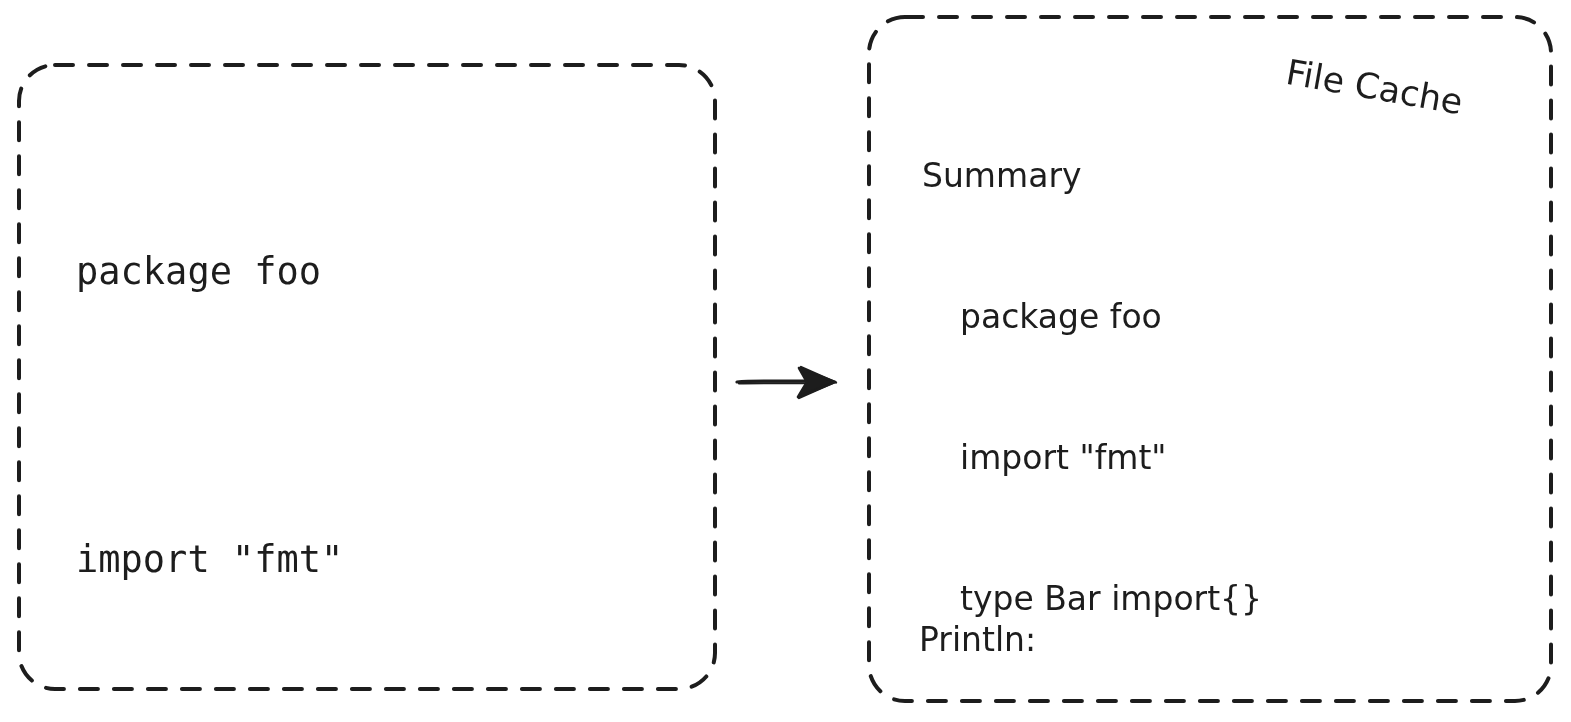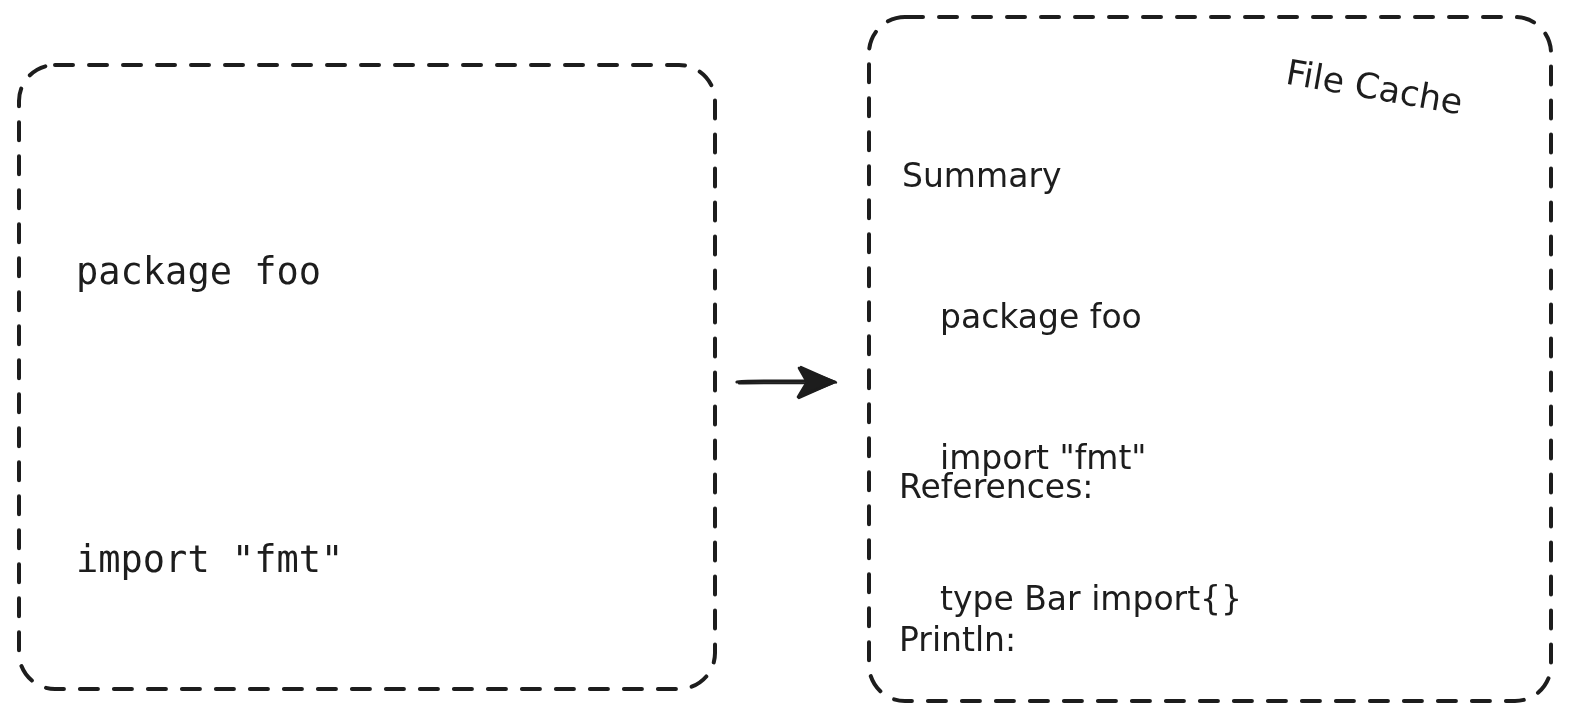--- a/index.html
+++ b/index.html
@@ -79,21 +79,21 @@
     white-space: pre;
   }
   #methods-group {
     position: absolute;
     left: 33px;
     top: 508px;
     font-size: 33px;
     line-height: 47px;
     white-space: pre;
   }
-  .hand-line { display: block; }
+  .hand-line { display: block; margin-left: 20px; }
   .hand-indent { padding-left: 38px; }
 
   #file-cache-label {
     position: absolute;
     left: 424px;
     top: 38px;
     font-size: 35px;
     transform: rotate(10deg);
     transform-origin: left top;
     white-space: nowrap;
@@ -150,21 +150,20 @@
 
     <div class="hand" id="summary-group">
       <span class="hand-line">Summary</span>
       <span class="hand-line hand-indent">package foo</span>
       <span class="hand-line hand-indent">import "fmt"</span>
       <span class="hand-line hand-indent">type Bar import{}</span>
       <span class="hand-line hand-indent">func (Bar) Baz(s string)</span>
     </div>
 
     <div class="hand" id="refs-group">
-      <span class="hand-line">References:</span>
     </div>
 
     <div class="hand" id="methods-group">
       <span class="hand-line">Println:</span>
       
     </div>
   </div>
 
 </div>
 

